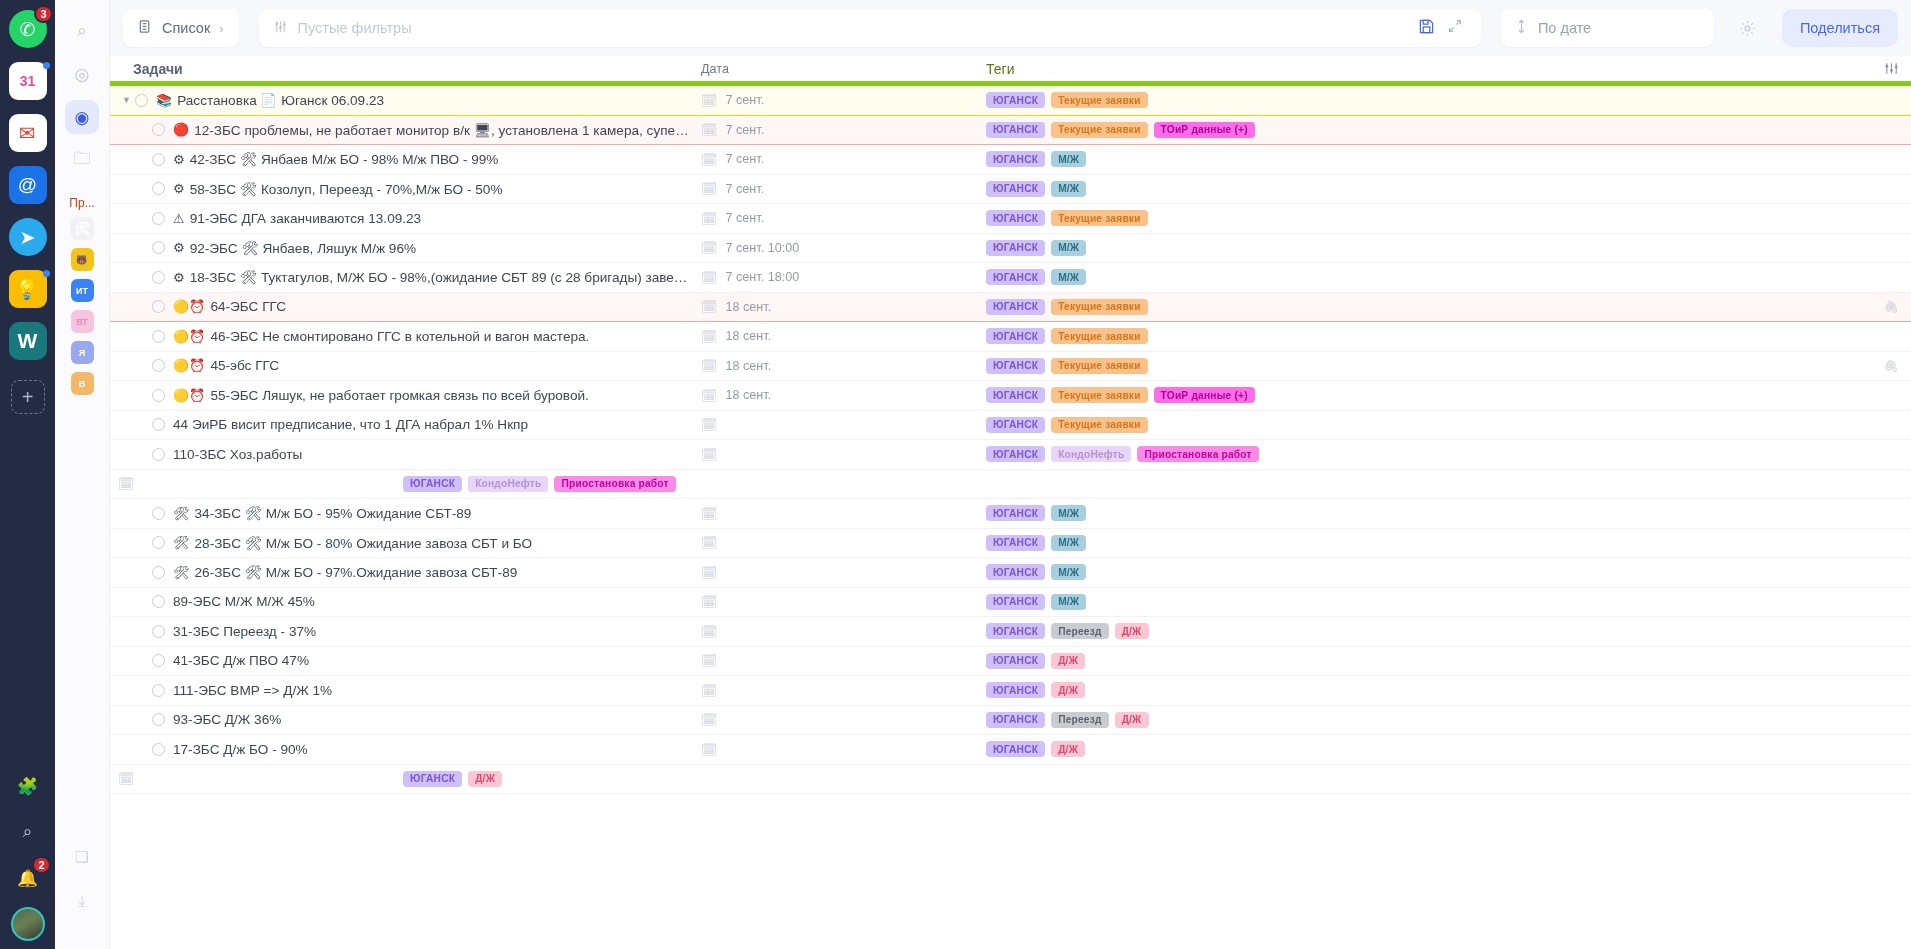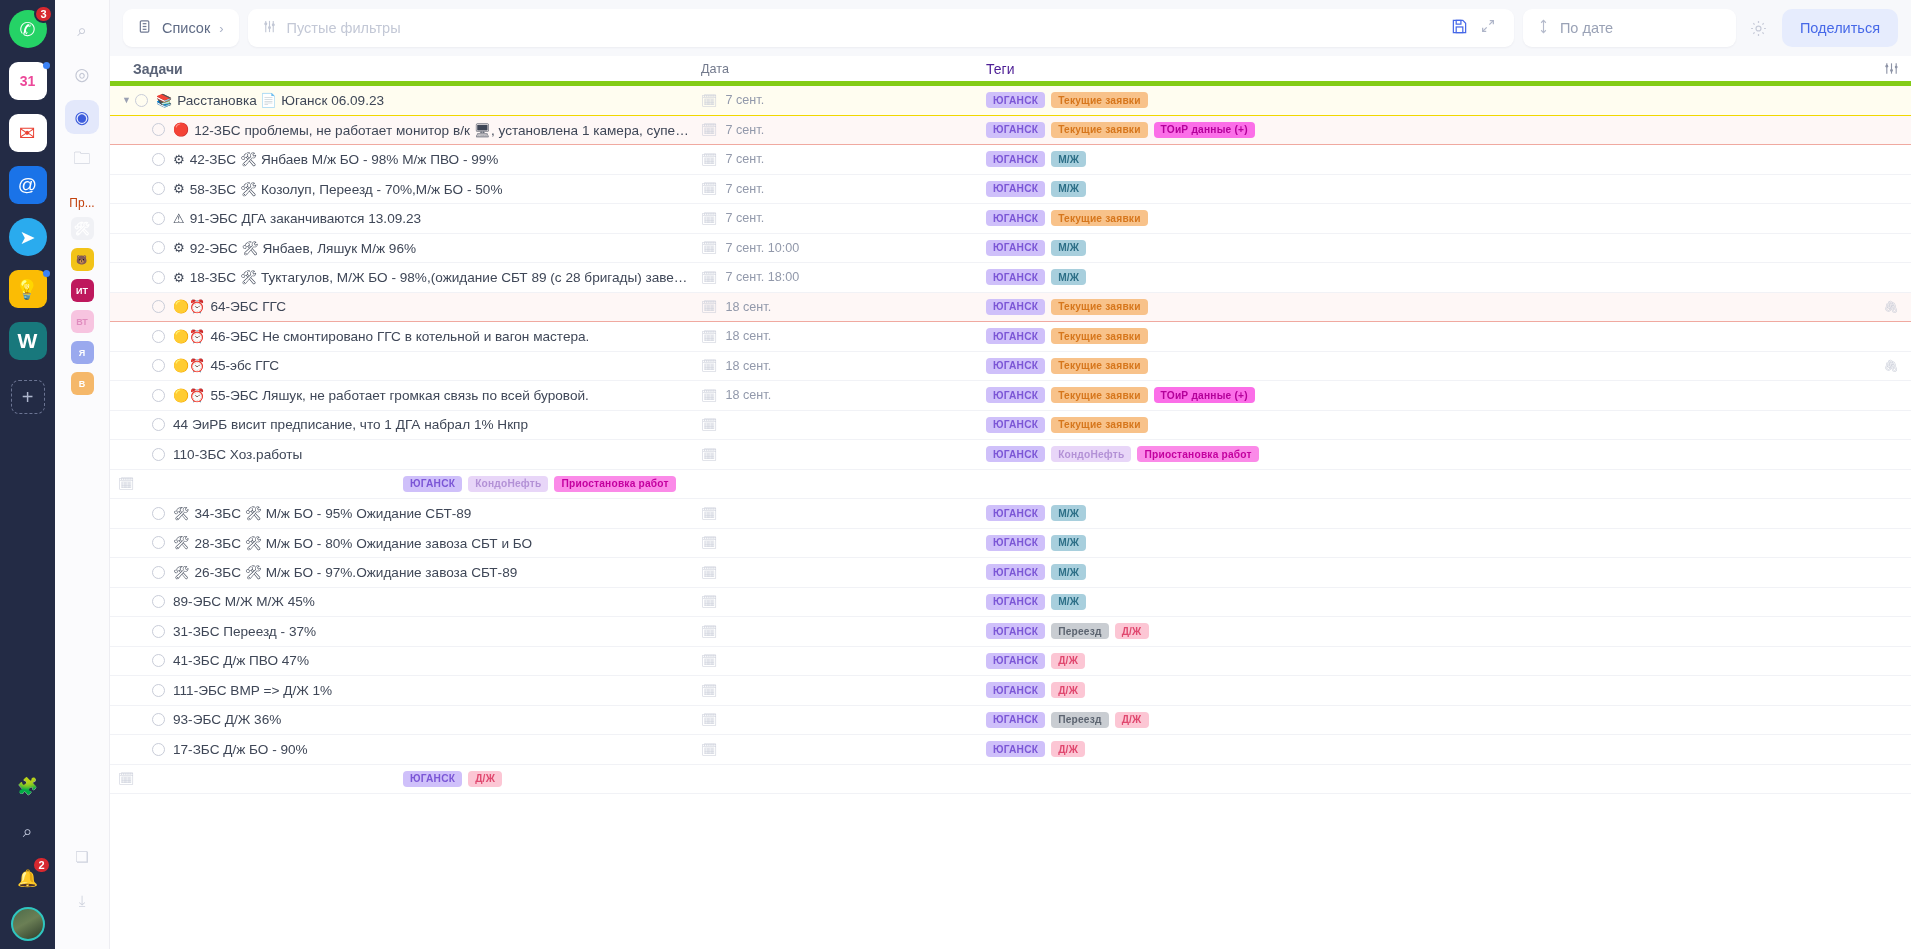--- a/index.html
+++ b/index.html
@@ -88,40 +88,40 @@
   }
   .rail-proj {
     width: 23px; height: 23px; border-radius: 6px;
     margin-bottom: 8px;
     display: flex; align-items: center; justify-content: center;
     font-size: 9px; font-weight: bold; color: #fff;
     overflow: hidden;
   }
   .pr-tools { background: #f0f1f5; font-size: 13px; }
   .pr-bear  { background: #f2c318; }
-  .pr-it    { background: #be185d; }
+  .pr-it    { background: #3b82f6; }
   .pr-vt    { background: #f7c4e0; color: #e08cbf; }
   .pr-ya    { background: #9aa9ee; }
   .pr-v     { background: #f5b86a; }
   .rail-bottom {
     position: absolute; bottom: 18px; left: 0; right: 0;
     display: flex; flex-direction: column; align-items: center;
   }
   .rail-sm { width: 28px; height: 28px; color: #cfd3de;
     display:flex; align-items:center; justify-content:center; margin-bottom: 16px; }
 
   
   .main { flex: 1 1 auto; display: flex; flex-direction: column;
           background: #ffffff; min-width: 0; }
 
   .topbar {
     height: 56px; flex: 0 0 56px;
     background: #f7f8fb;
     display: flex; align-items: center;
-    padding: 0 13px; gap: 9px;
+    padding: 0 13px; gap: 20px;
   }
   .view-pill {
     height: 38px; background: #fff; border-radius: 9px;
     display: flex; align-items: center; gap: 9px;
     padding: 0 15px; color: #5f6b85; font-size: 14.5px;
     box-shadow: 0 1px 2px rgba(30,40,80,.05);
   }
   .view-pill .chev { color: #a9b1c6; font-size: 13px; }
   .filter-box {
     flex: 1 1 auto; height: 38px; background: #fff; border-radius: 9px;
@@ -147,21 +147,21 @@
   
   .table-wrap { flex: 1 1 auto; overflow: hidden; position: relative; }
   .col-head {
     display: flex; align-items: center; height: 30px;
     border-bottom: 5px solid #84cc16;
     background: #fff;
     font-size: 14px; font-weight: bold; color: #5a6377;
   }
   .col-head .c-task { width: 583px; padding-left: 23px; }
   .col-head .c-date { width: 285px; font-weight: normal; color: #72798c; }
-  .col-head .c-tags { flex: 1 1 auto; font-weight: normal; color: #4c1d95; }
+  .col-head .c-tags { flex: 1 1 auto; font-weight: normal; color: #4d7c0f; }
   .col-head .c-end  { width: 40px; display: flex; align-items: center;
                       justify-content: center; color: #8d93a6; }
 
   .row {
     display: flex; align-items: center;
     height: 29.5px; font-size: 13.6px; color: #3f4757;
     border-bottom: 1px solid #f1f2f6;
     position: relative;
   }
   .row.group   { background: #fffdf0; border-bottom: 1.5px solid #f0d800; }

